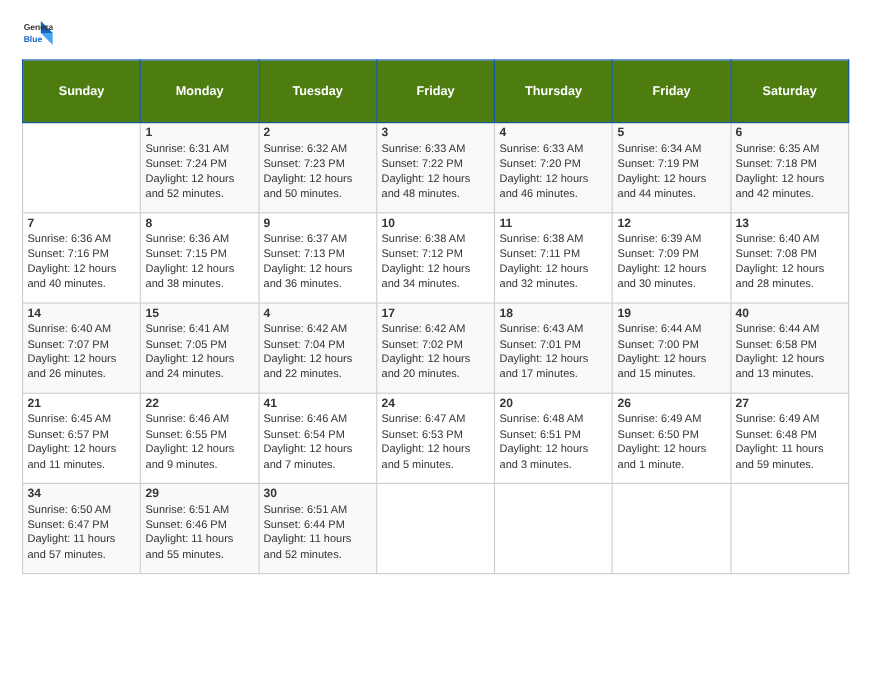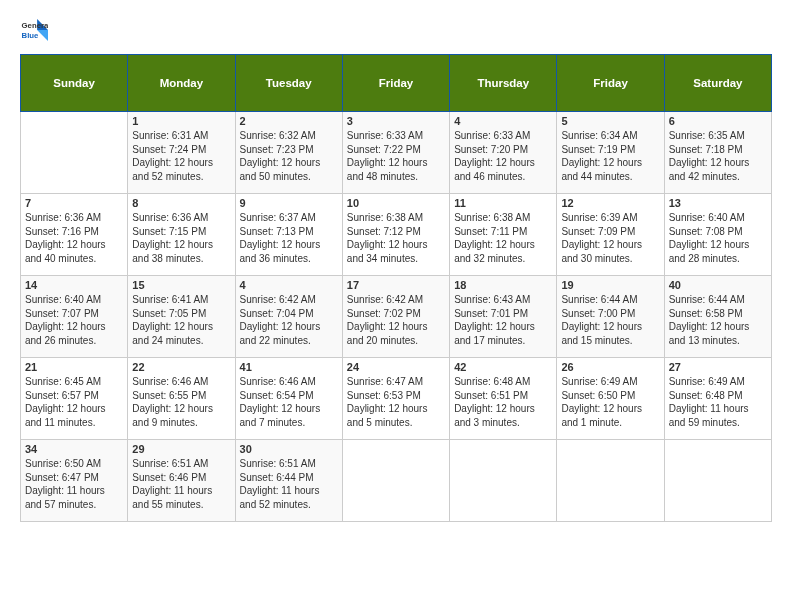--- a/index.html
+++ b/index.html
@@ -216,21 +216,21 @@
           </td>
           <td>
             <span class="day-number">41</span>
             <div class="cell-text">Sunrise: 6:46 AM<br>Sunset: 6:54 PM<br>Daylight: 12 hours and 7 minutes.</div>
           </td>
           <td>
             <span class="day-number">24</span>
             <div class="cell-text">Sunrise: 6:47 AM<br>Sunset: 6:53 PM<br>Daylight: 12 hours and 5 minutes.</div>
           </td>
           <td>
-            <span class="day-number">42</span>
+            <span class="day-number">20</span>
             <div class="cell-text">Sunrise: 6:48 AM<br>Sunset: 6:51 PM<br>Daylight: 12 hours and 3 minutes.</div>
           </td>
           <td>
             <span class="day-number">26</span>
             <div class="cell-text">Sunrise: 6:49 AM<br>Sunset: 6:50 PM<br>Daylight: 12 hours and 1 minute.</div>
           </td>
           <td>
             <span class="day-number">27</span>
             <div class="cell-text">Sunrise: 6:49 AM<br>Sunset: 6:48 PM<br>Daylight: 11 hours and 59 minutes.</div>
           </td>

